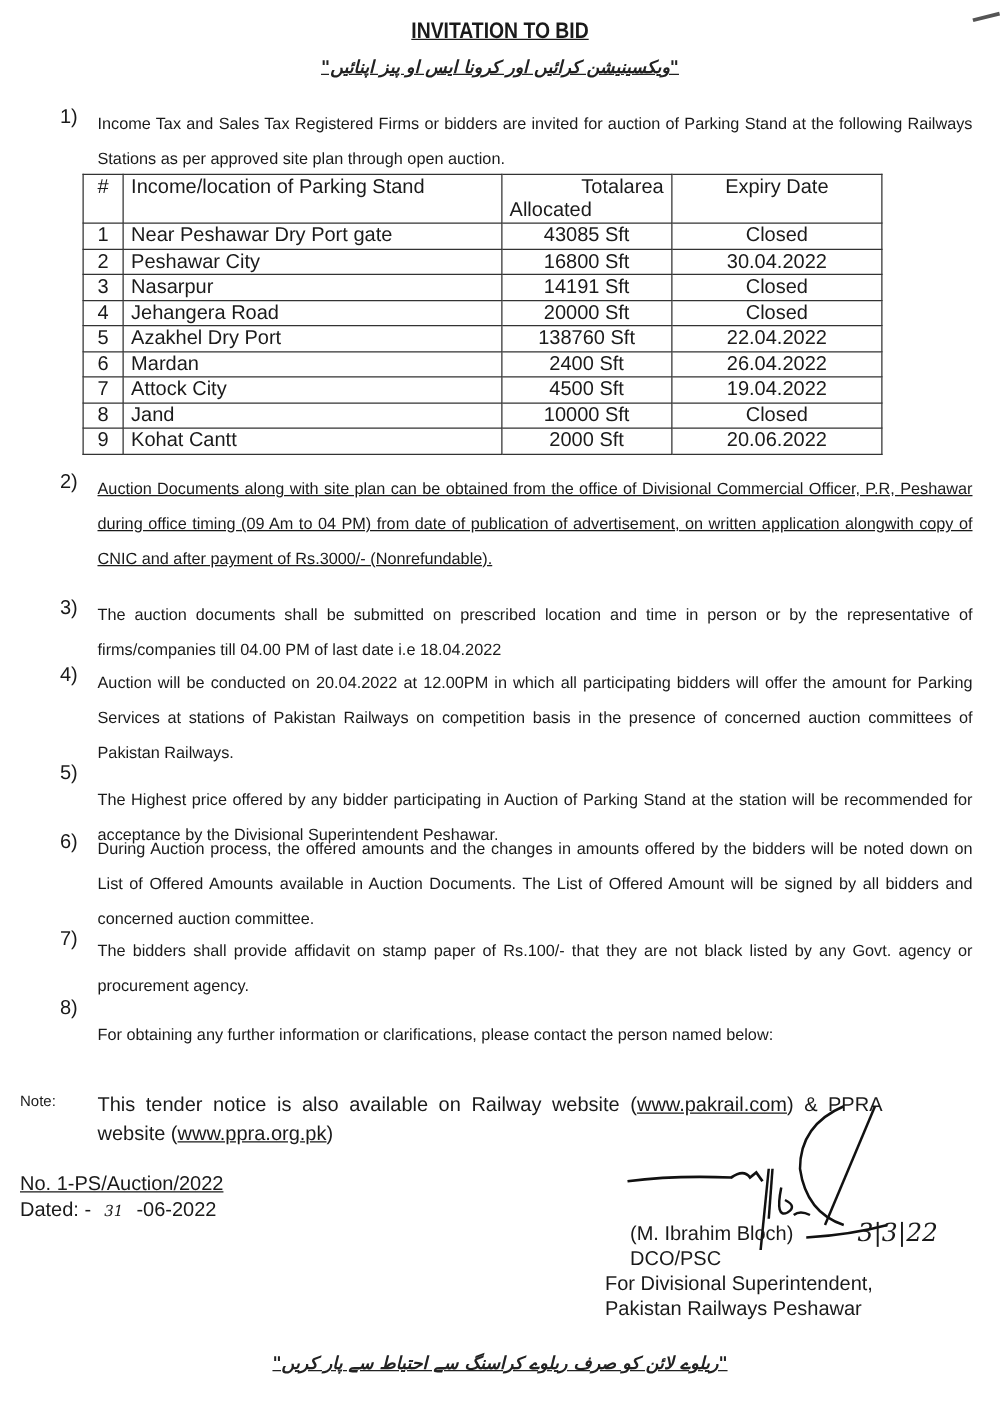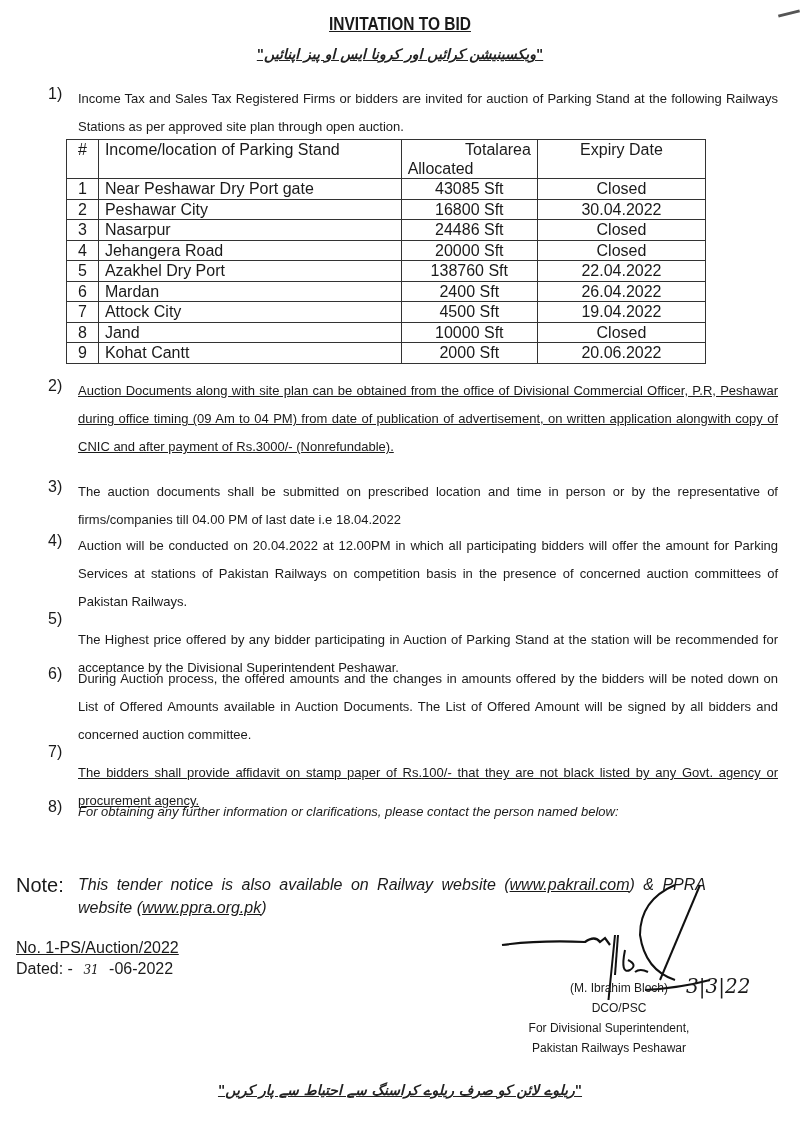--- a/index.html
+++ b/index.html
@@ -38,27 +38,27 @@
     font-weight: normal; vertical-align: top;
   }
   table.grid th { height: 38px; text-align: left; }
   .c-num { width: 19px; text-align: center !important; }
   .c-st { width: 292px; }
   .c-area { width: 124px; text-align: center; }
   .c-exp { width: 156px; text-align: center; margin-left: 23px; }
   th.c-area { text-align: left; }
   th.c-area .ta { display: flex; justify-content: flex-end; }
   th.c-exp { text-align: center !important; padding-top: 6px; }
-  .note-label { left: 16px; top: 874px; font-size: 20px; }
-  .note-txt { left: 78px; top: 874px; width: 628px; font-size: 16px; line-height: 22.5px; text-align: justify; font-style: italic; }
+  .note-label { left: 16px; top: 874px; font-size: 12px; }
+  .note-txt { left: 78px; top: 874px; width: 628px; font-size: 16px; line-height: 22.5px; text-align: justify; }
   .link { text-decoration: underline; }
   .ref { left: 16px; top: 937px; font-size: 16px; line-height: 21px; }
   .ref .no { text-decoration: underline; }
   .hand { font-family: "DejaVu Serif", serif; font-style: italic; font-size: 12px; }
-  .sig-block { left: 484px; top: 978px; width: 250px; font-size: 12px; line-height: 20px; text-align: center; }
+  .sig-block { left: 484px; top: 978px; width: 250px; font-size: 16px; line-height: 20px; text-align: left; }
   .sig-svg { left: 490px; top: 880px; }
   .corner-mark { left: 778px; top: 12px; width: 22px; height: 3px; background: #555; transform: rotate(-14deg); }
 </style>
 </head>
 <body>
 
 <div class="abs corner-mark"></div>
 
 <div class="abs title">INVITATION TO BID</div>
 <div class="abs urdu top">"ویکسینیشن کرائیں اور کرونا ایس او پیز اپنائیں"</div>
@@ -92,21 +92,21 @@
     </tr>
     <tr>
       <td class="c-num">2</td>
       <td class="c-st">Peshawar City</td>
       <td class="c-area">16800 Sft</td>
       <td class="c-exp">30.04.2022</td>
     </tr>
     <tr>
       <td class="c-num">3</td>
       <td class="c-st">Nasarpur</td>
-      <td class="c-area">24486 Sft</td>
+      <td class="c-area">14191 Sft</td>
       <td class="c-exp">Closed</td>
     </tr>
     <tr>
       <td class="c-num">4</td>
       <td class="c-st">Jehangera Road</td>
       <td class="c-area">20000 Sft</td>
       <td class="c-exp">Closed</td>
     </tr>
     <tr>
       <td class="c-num">5</td>
@@ -156,25 +156,25 @@
 <div class="abs para" style="top:610px;">
   <span class="num">5)</span>
   <span class="txt" style="top:16px;">The Highest price offered by any bidder participating in Auction of Parking Stand at the station will be recommended for acceptance by the Divisional Superintendent Peshawar.</span>
 </div>
 <div class="abs para" style="top:665px;">
   <span class="num">6)</span>
   <span class="txt" style="top:0;">During Auction process, the offered amounts and the changes in amounts offered by the bidders will be noted down on List of Offered Amounts available in Auction Documents. The List of Offered Amount will be signed by all bidders and concerned auction committee.</span>
 </div>
 <div class="abs para" style="top:743px;">
   <span class="num">7)</span>
-  <span class="txt" style="top:16px;text-decoration:underline;">The bidders shall provide affidavit on stamp paper of Rs.100/- that they are not black listed by any Govt. agency or procurement agency.</span>
+  <span class="txt" style="top:4px;">The bidders shall provide affidavit on stamp paper of Rs.100/- that they are not black listed by any Govt. agency or procurement agency.</span>
 </div>
 <div class="abs para" style="top:798px;">
   <span class="num">8)</span>
-  <span class="txt" style="top:0;font-style:italic;">For obtaining any further information or clarifications, please contact the person named below:</span>
+  <span class="txt" style="top:16px;">For obtaining any further information or clarifications, please contact the person named below:</span>
 </div>
 
 <div class="abs note-label">Note:</div>
 <div class="abs note-txt">
   <span>This tender notice is also available on Railway website (</span><span class="link">www.pakrail.com</span><span>) &amp; PPRA website (</span><span class="link">www.ppra.org.pk</span><span>)</span>
 </div>
 
 <div class="abs ref">
   <div class="no">No. 1-PS/Auction/2022</div>
   <div>

